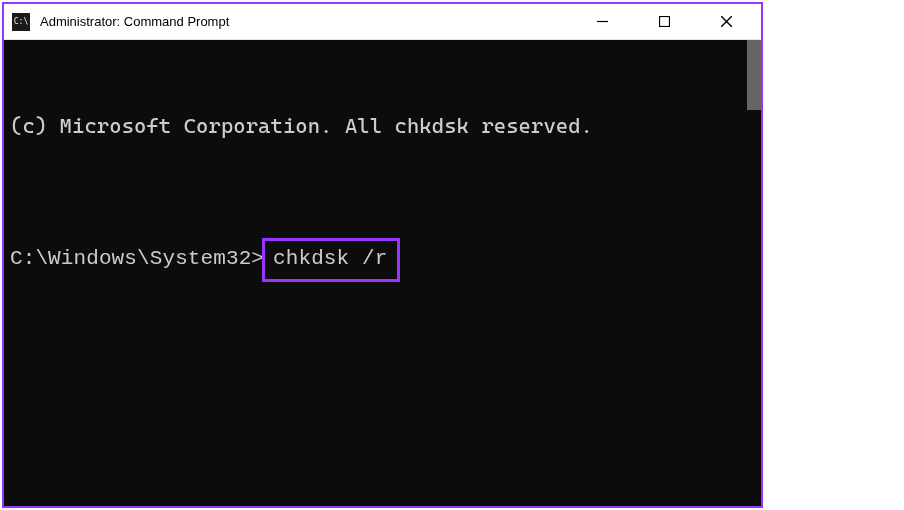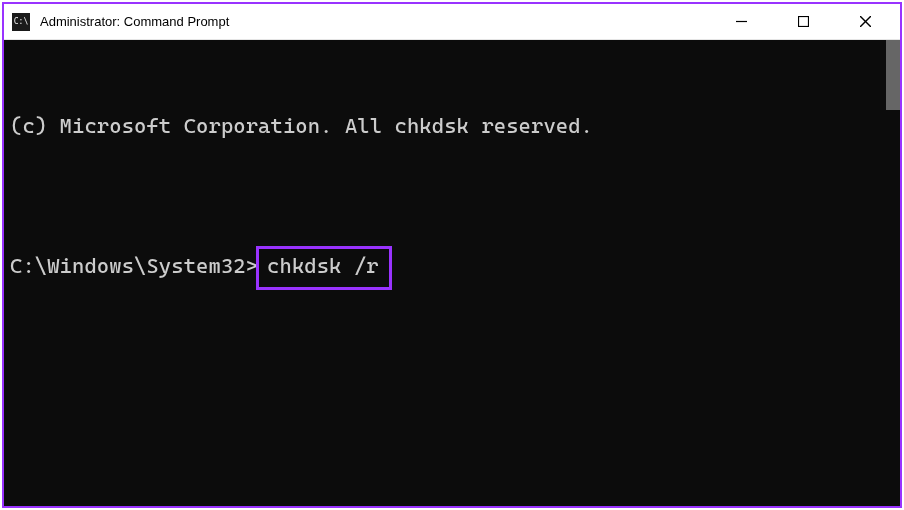--- a/index.html
+++ b/index.html
@@ -7,21 +7,21 @@
       padding: 0;
       box-sizing: border-box;
     }
     body {
       width: 904px;
       height: 510px;
       font-family: "Segoe UI", Tahoma, sans-serif;
       background: #fff;
     }
     .window {
-      width: 900px;
+      width: 761px;
       height: 506px;
       margin: 2px;
       border: 2px solid #9933ff;
       background: #fff;
       display: flex;
       flex-direction: column;
       position: relative;
     }
     .titlebar {
       height: 36px;
@@ -88,21 +88,22 @@
       font-size: 21px;
       line-height: 1.5;
       color: #cccccc;
       white-space: pre;
       letter-spacing: 0.1px;
     }
     .line {
       display: block;
     }
     .prompt-line {
-      margin-top: 40px;
+      margin-top: 32px;
+      font-family: Liberation Mono, monospace;
     }
     .highlight-cmd {
       display: inline-block;
       border: 3px solid #9933ff;
       padding: 2px 10px 5px 8px;
       margin-left: -2px;
     }
     .scrollbar-track {
       position: absolute;
       right: 0;

